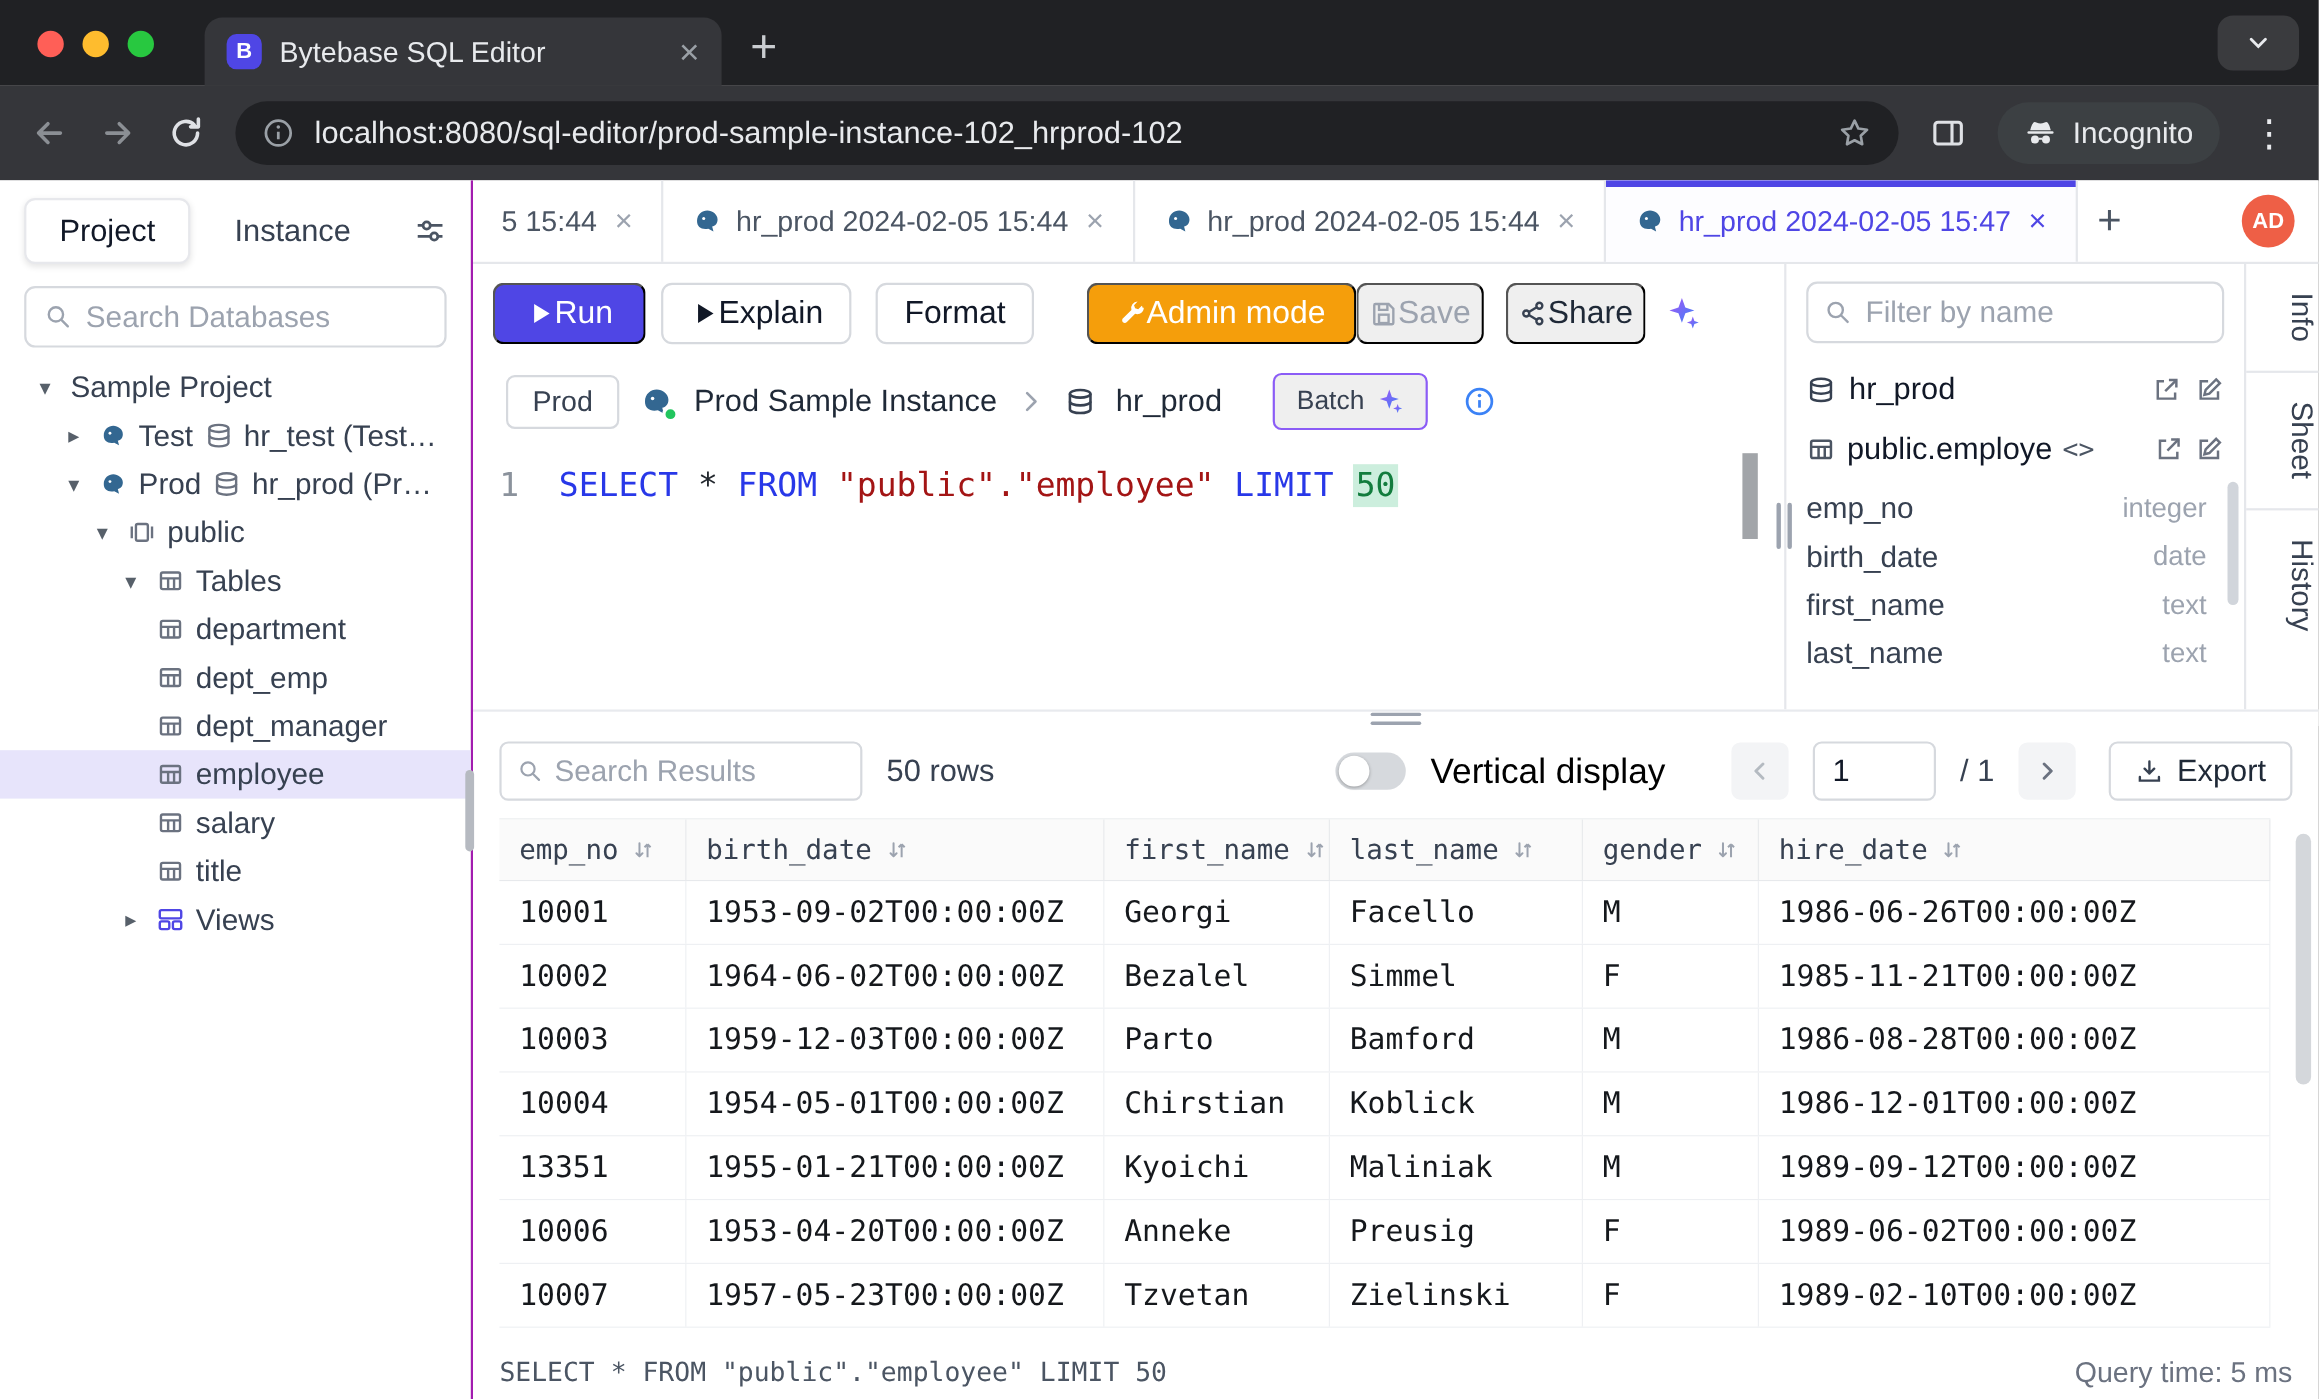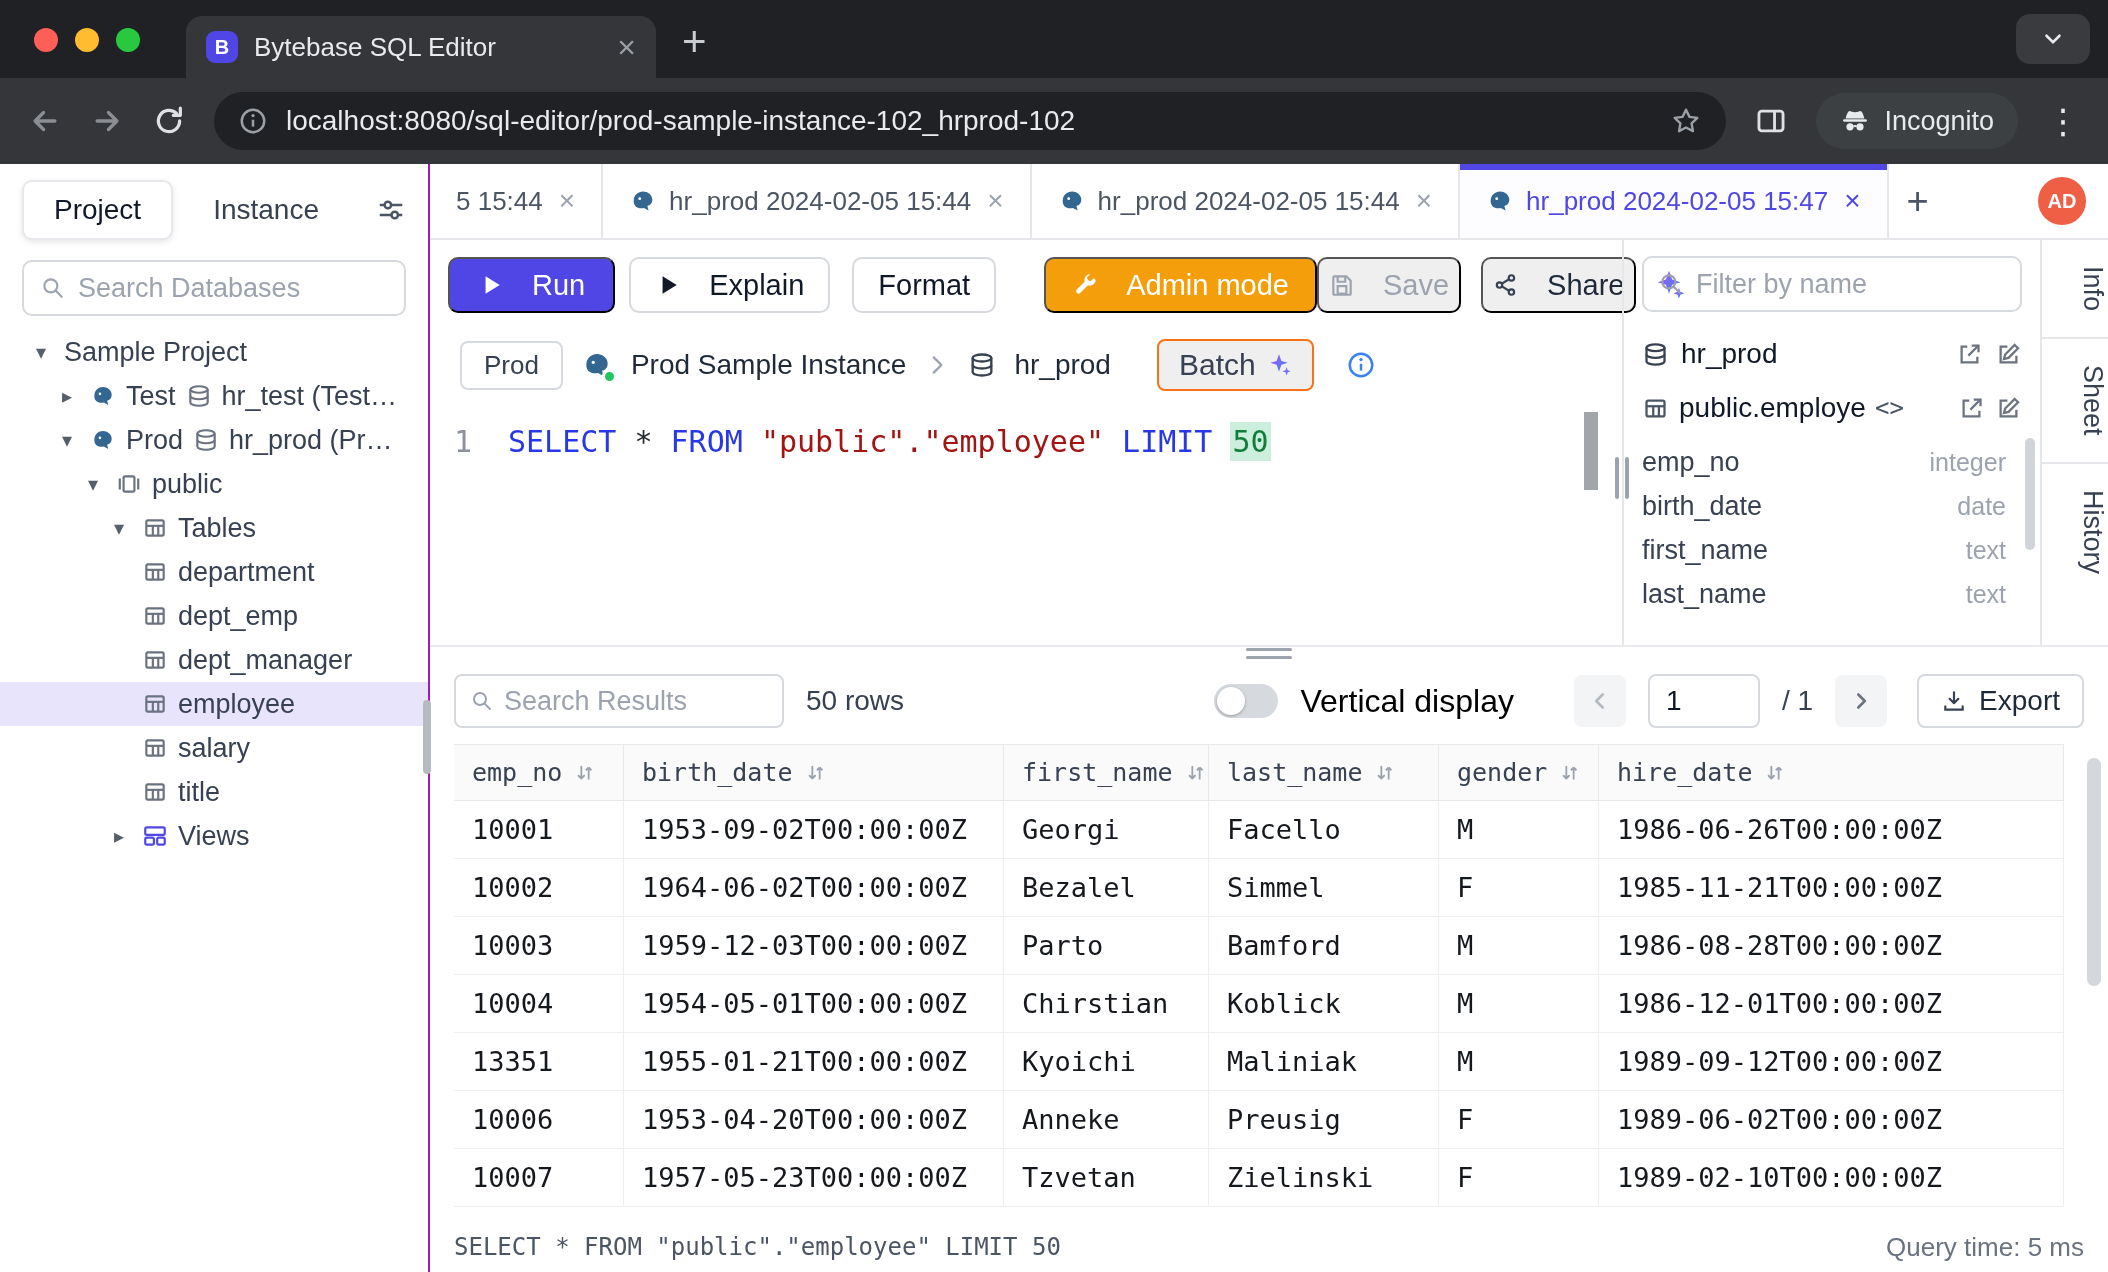--- a/index.html
+++ b/index.html
@@ -67,37 +67,37 @@
   .qtab .x{color:#9ca3af;font-size:28px;margin-left:4px}
   .qtab.active .x{color:#4f46e5}
   .pgicon{width:28px;height:28px;flex:none}
   .addtab{display:flex;align-items:center;padding:0 18px;font-size:38px;color:#4b5563}
   .avatar{margin-left:auto;align-self:center;margin-right:22px;width:48px;height:48px;border-radius:50%;
           background:#ee5f46;color:#fff;font-size:20px;font-weight:bold;display:flex;
           align-items:center;justify-content:center;flex:none}
 
   .editor-pane{position:absolute;left:0;top:76px;width:1192px;height:405px}
   .toolbar{height:90px;display:flex;align-items:center;padding:0 18px}
-  .btn{display:flex;align-items:center;gap:28px;height:56px;border-radius:10px;font-size:29px;flex:none}
+  .btn{display:flex;align-items:center;gap:0;height:56px;border-radius:10px;font-size:29px;flex:none}
   .btn-run{background:#4f46e5;color:#fff;padding:0 28px;font-weight:500}
   .btn-line{border:2px solid #d6d9de;color:#111827;padding:0 24px;background:#fff}
   .btn-admin{background:#f59e0b;color:#fff;padding:0 26px;font-weight:500}
   .btn-ghost{color:#9ca3af;padding:0 10px}
   .btn-text{color:#1f2937;padding:0 10px}
   .mi{width:26px;height:26px;flex:none}
   .spark{width:34px;height:34px;flex:none}
 
   .crumbs{height:70px;display:flex;align-items:center;padding:0 30px;gap:18px;font-size:28px;color:#1f2937}
   .chip{border:2px solid #d6d9de;border-radius:8px;padding:7px 22px;font-size:26px;color:#374151}
   .pgwrap{position:relative;width:32px;height:32px;flex:none}
   .pgdot{position:absolute;right:-4px;bottom:-3px;width:15px;height:15px;border-radius:50%;
          background:#22c55e;border:3px solid #fff}
   .crumb-strong{font-weight:500}
-  .batch{display:flex;align-items:center;gap:10px;border:2px solid #f97316;border-radius:8px;
-         height:52px;padding:0 20px;font-size:30px;color:#374151;margin-left:28px}
+  .batch{display:flex;align-items:center;gap:10px;border:2px solid #8b5cf6;border-radius:8px;
+         height:52px;padding:0 20px;font-size:24px;color:#374151;margin-left:28px}
 
   .editor{position:relative;height:245px;padding-top:14px;font-family:"DejaVu Sans Mono",monospace;font-size:30px}
   .edline{display:flex;line-height:56px}
   .ln{width:78px;text-align:right;padding-right:36px;color:#8b929c;flex:none}
   .code{white-space:pre}
   .tok-kw{color:#2838e8}
   .tok-op{color:#24292f}
   .tok-str{color:#a31515}
   .tok-num{color:#127c3d;background:#cceedd;padding:2px 2px}
   .ed-scroll{position:absolute;right:24px;top:12px;width:14px;height:78px;background:rgba(100,105,112,.6)}

